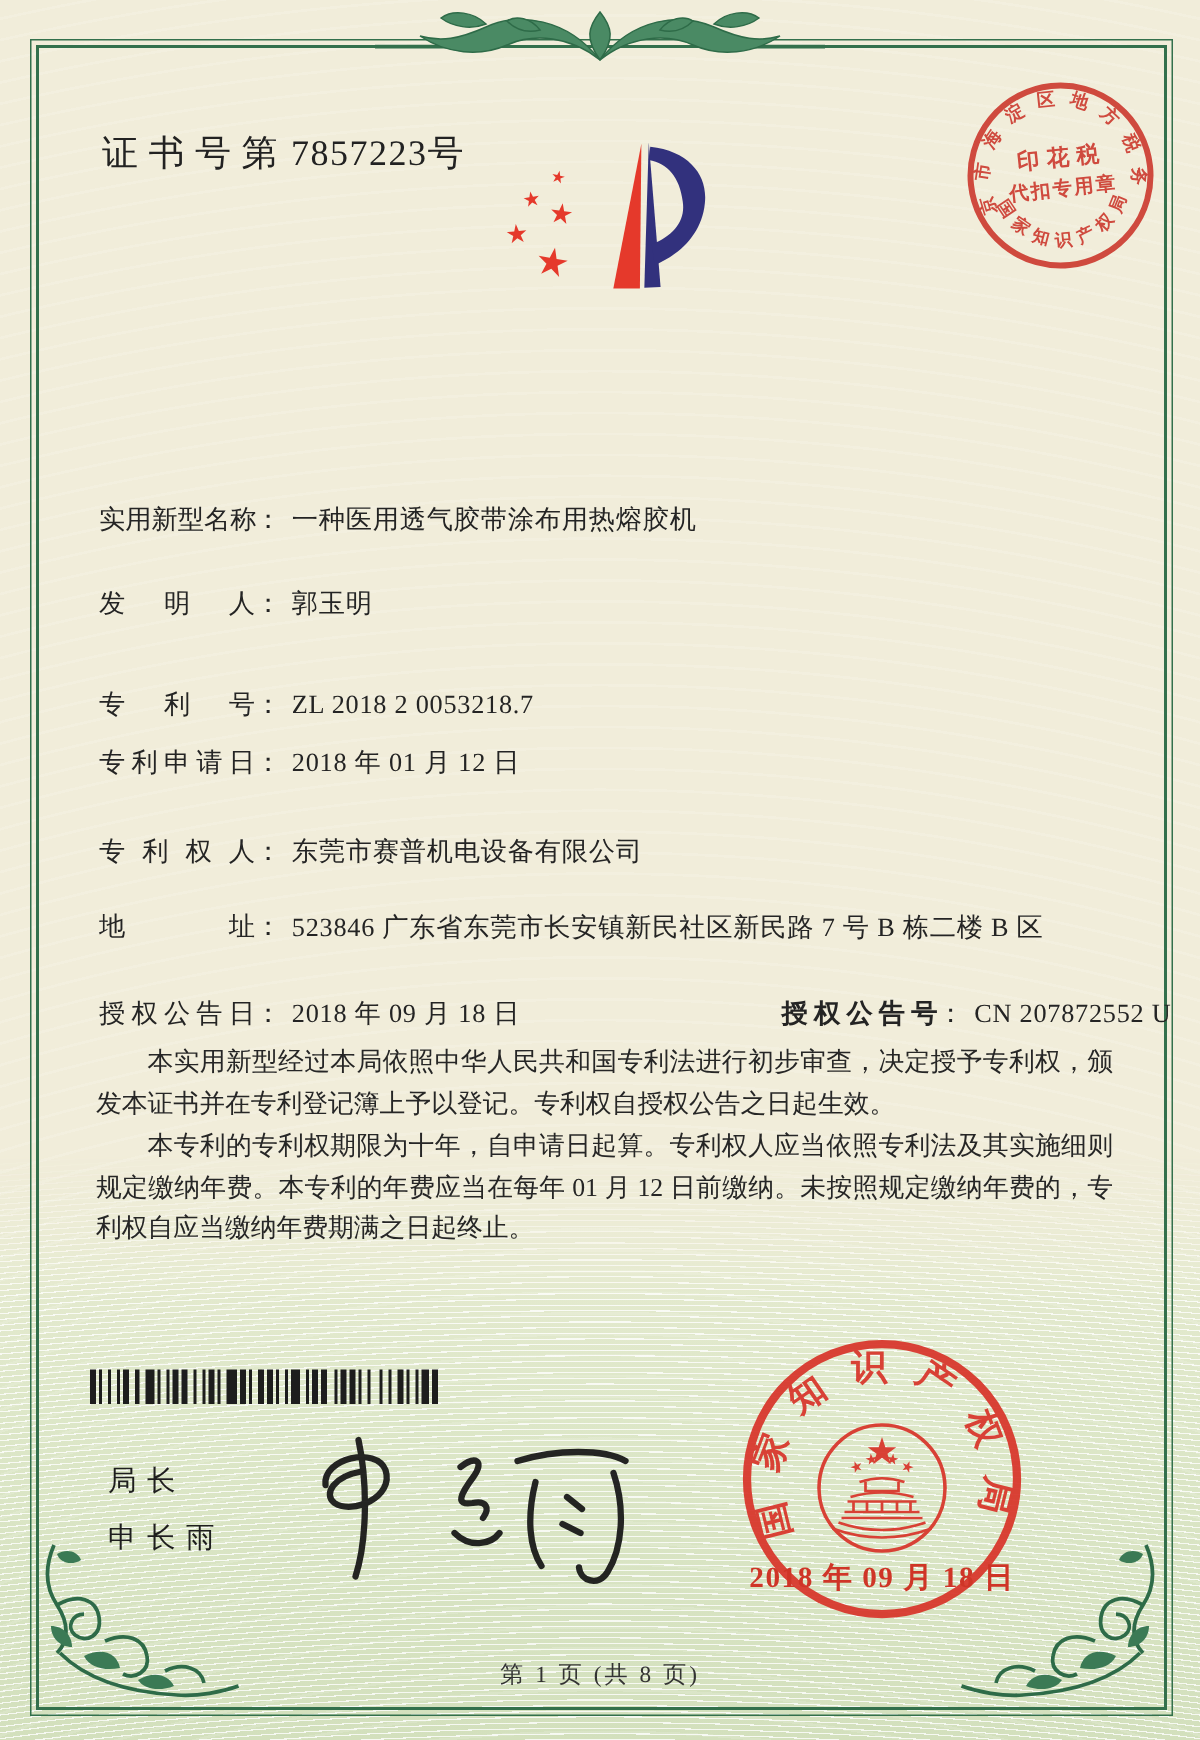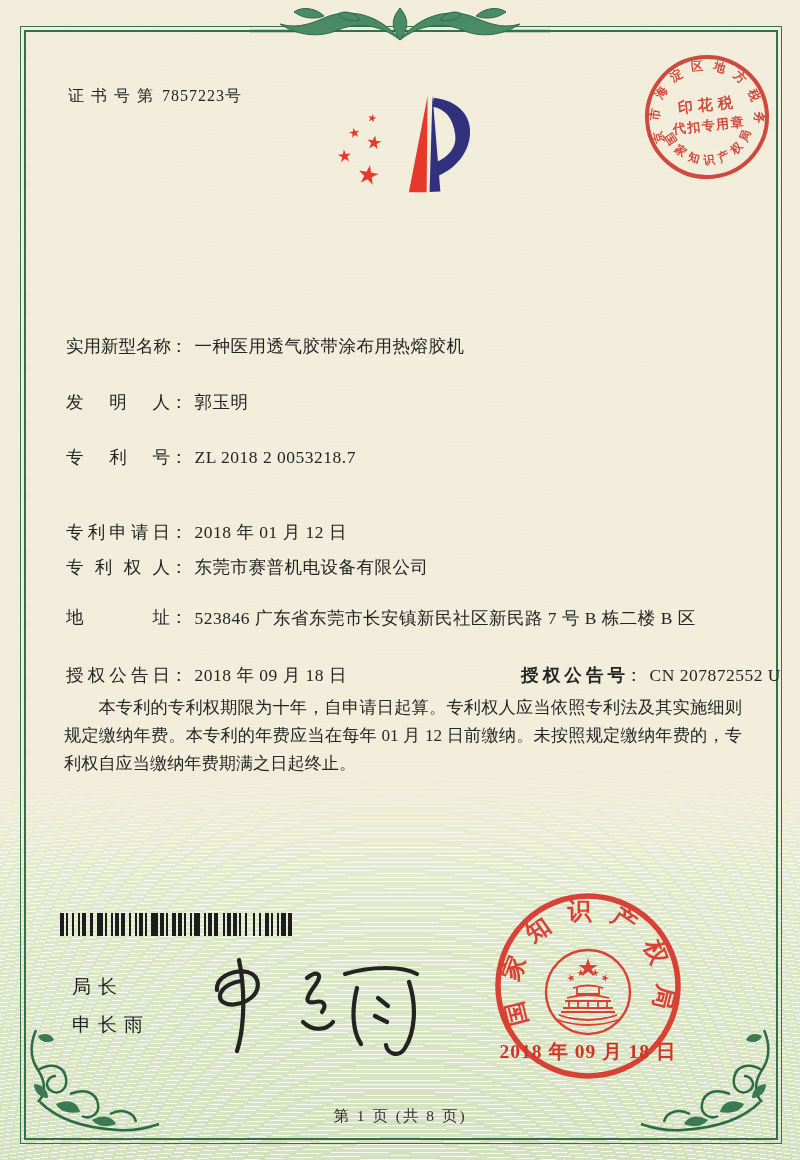--- a/index.html
+++ b/index.html
@@ -15,36 +15,36 @@
   .texture{position:absolute;inset:0;opacity:.35;pointer-events:none;
     background:repeating-radial-gradient(160% 140% at 50% 250%, rgba(255,255,255,.4) 0 1.4px, transparent 1.4px 11px);}
   
   .frame{position:absolute;left:24px;top:30px;width:750px;height:1106px;
          border:2px solid #33704c;outline:1px solid #33704c;outline-offset:3px;}
   .ornament-top{position:absolute;left:250px;top:2px;width:300px;height:46px;}
   .corner{position:absolute;width:135px;height:108px;}
   .corner.bl{left:26px;top:1028px;}
   .corner.br{left:639px;top:1028px;transform:scaleX(-1);}
   
-  .certno{position:absolute;left:68px;top:86px;font-size:16px;color:#222;}
+  .certno{position:absolute;left:68px;top:86px;font-size:24px;color:#222;}
   .certno .pfx{letter-spacing:7px;}
   .certno .num{letter-spacing:1px;padding-left:2px;}
   
   .logo{position:absolute;left:322px;top:88px;width:158px;height:128px;}
   
   .title{position:absolute;left:0;right:0;top:216px;text-align:center;
          font-size:46px;font-weight:700;letter-spacing:8px;color:#151515;}
   
   .row{position:absolute;left:66px;font-size:17.5px;white-space:nowrap;color:#242424;}
   .row .lbl{display:inline-block;width:104px;text-align:justify;text-align-last:justify;vertical-align:top;}
   .row .colon{margin-right:7px;}
   .row .val{letter-spacing:.5px;}
   .row.wrap{white-space:normal;}
   .row.wrap .val{display:inline-block;width:545px;vertical-align:top;line-height:1.55;}
-  .r1{top:334px}.r2{top:390px}.r3{top:445px}.r4{top:520px}.r5{top:555px}.r6{top:605px}.r7{top:663px}
+  .r1{top:334px}.r2{top:390px}.r3{top:457px}.r4{top:496px}.r5{top:555px}.r6{top:605px}.r7{top:663px}
   .grant-no{position:absolute;left:455px;top:0;}
   .grant-no .lbl{width:104px;font-weight:bold;}
   
   .body-text{position:absolute;left:64px;top:694px;width:678px;font-size:17.2px;
              line-height:1.62;text-align:justify;color:#262626;}
   .body-text p{margin:0;text-indent:2em;}
   
   .barcode{position:absolute;left:60px;top:913px;width:232px;height:23px;display:flex;}
   .barcode div{flex-basis:0;height:100%;}
   
@@ -177,20 +177,21 @@
     <span class="lbl">地址</span><span class="colon">：</span><span class="val">523846 广东省东莞市长安镇新民社区新民路 7 号 B 栋二楼 B 区</span>
   </div>
   <div class="row r7">
     <span class="lbl">授权公告日</span><span class="colon">：</span><span class="val">2018 年 09 月 18 日</span>
     <span class="grant-no">
       <span class="lbl">授权公告号</span><span class="colon">：</span><span class="val">CN 207872552 U</span>
     </span>
   </div>
 
   <div class="body-text">
+    <p>本实用新型经过本局依照中华人民共和国专利法进行初步审查，决定授予专利权，颁发本证书并在专利登记簿上予以登记。专利权自授权公告之日起生效。</p>
     <p>本专利的专利权期限为十年，自申请日起算。专利权人应当依照专利法及其实施细则规定缴纳年费。本专利的年费应当在每年 01 月 12 日前缴纳。未按照规定缴纳年费的，专利权自应当缴纳年费期满之日起终止。</p>
   </div>
 
   <div class="barcode">
       <div style="flex-grow: 2; background: rgb(29, 29, 29);"></div>
       <div style="flex-grow: 1; background: transparent;"></div>
       <div style="flex-grow: 1; background: rgb(29, 29, 29);"></div>
       <div style="flex-grow: 2; background: transparent;"></div>
       <div style="flex-grow: 1; background: rgb(29, 29, 29);"></div>
       <div style="flex-grow: 2; background: transparent;"></div>

